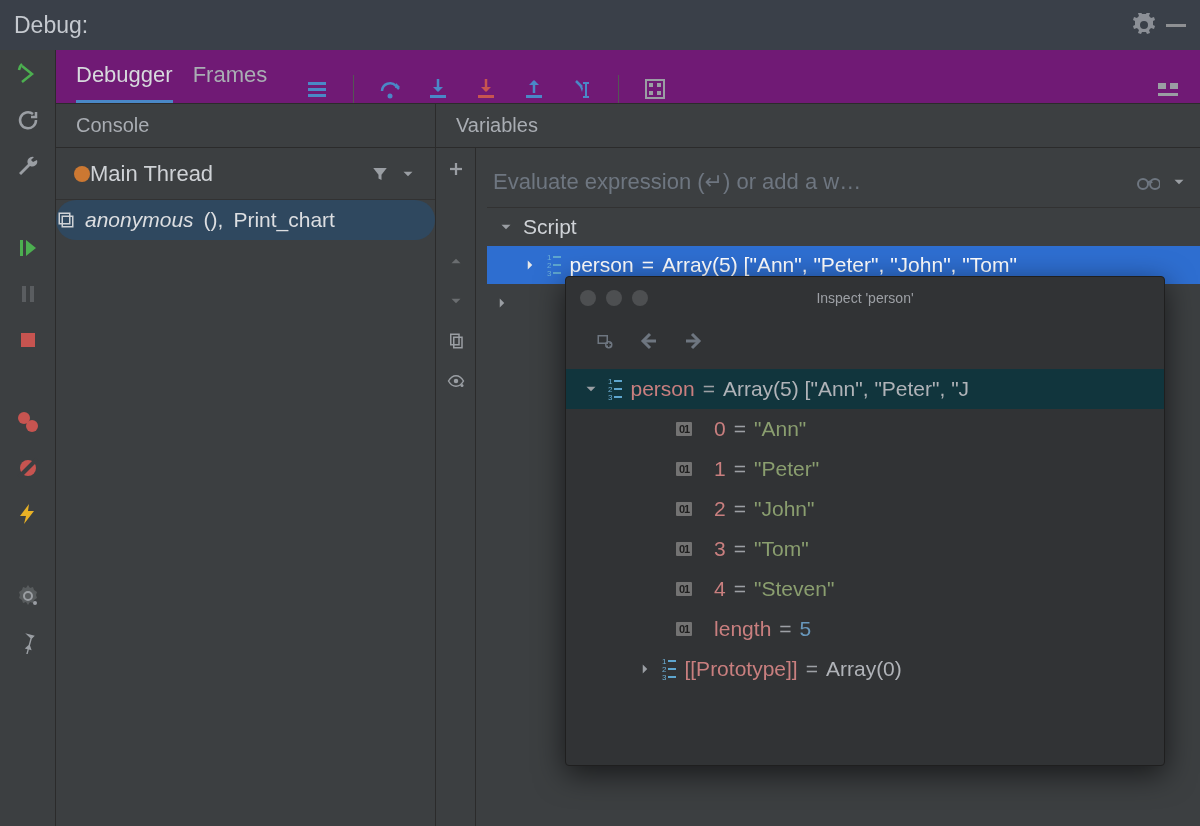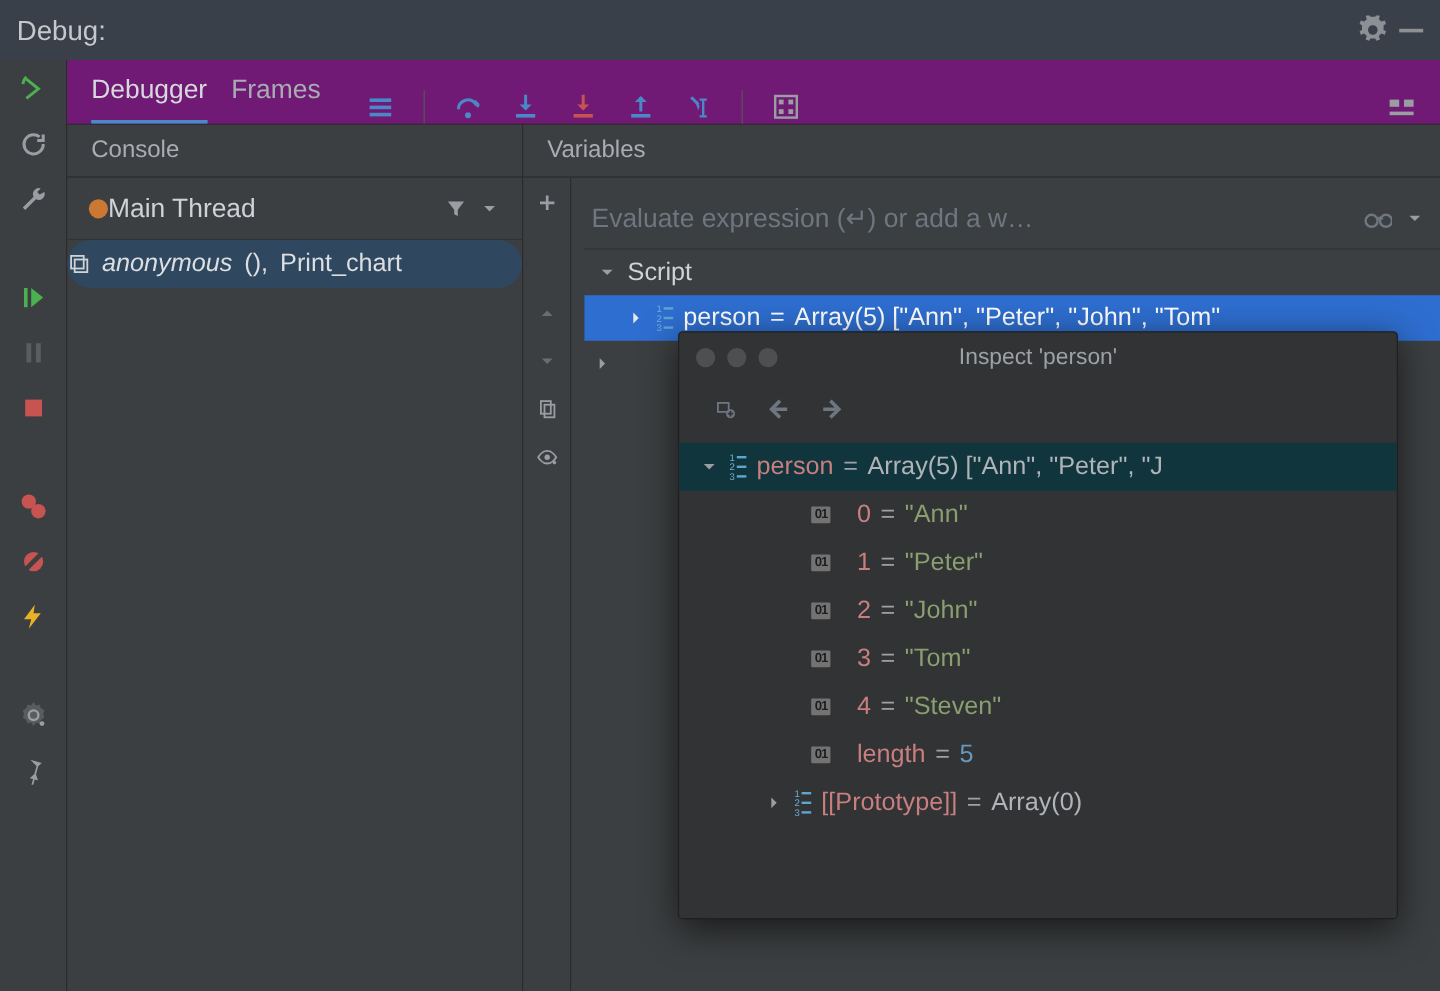--- a/index.html
+++ b/index.html
@@ -114,21 +114,21 @@
     background: #313335;
     border: 1px solid #1f1f1f;
     border-radius: 4px;
     box-shadow: 0 8px 30px rgba(0,0,0,0.6);
     display: flex; flex-direction: column;
     overflow: hidden;
   }
   .inspect-title {
     height: 42px; display: flex; align-items: center;
     gap: 10px; padding: 0 14px;
-    color: #9da0a5; font-size: 19px;
+    color: #9da0a5; font-size: 14px;
   }
   .traffic { display: flex; gap: 10px; margin-right: auto; }
   .traffic span { width: 16px; height: 16px; border-radius: 50%; background: #4d4f51; display:inline-block; }
   .inspect-title .title-text { position:absolute; left:50%; transform:translateX(-50%); }
   .inspect-toolbar { height: 44px; display:flex; align-items:center; gap:22px; padding:0 30px; }
   .inspect-tree { flex:1; padding: 6px 0; font-size: 21px; }
   .irow { display:flex; align-items:center; height:40px; gap:8px; padding-left: 16px; white-space:nowrap; overflow:hidden;}
   .irow.hl { background: #11353d; }
   .irow .pl1 { width: 46px; }
   .irow .pl2 { width: 86px; }

